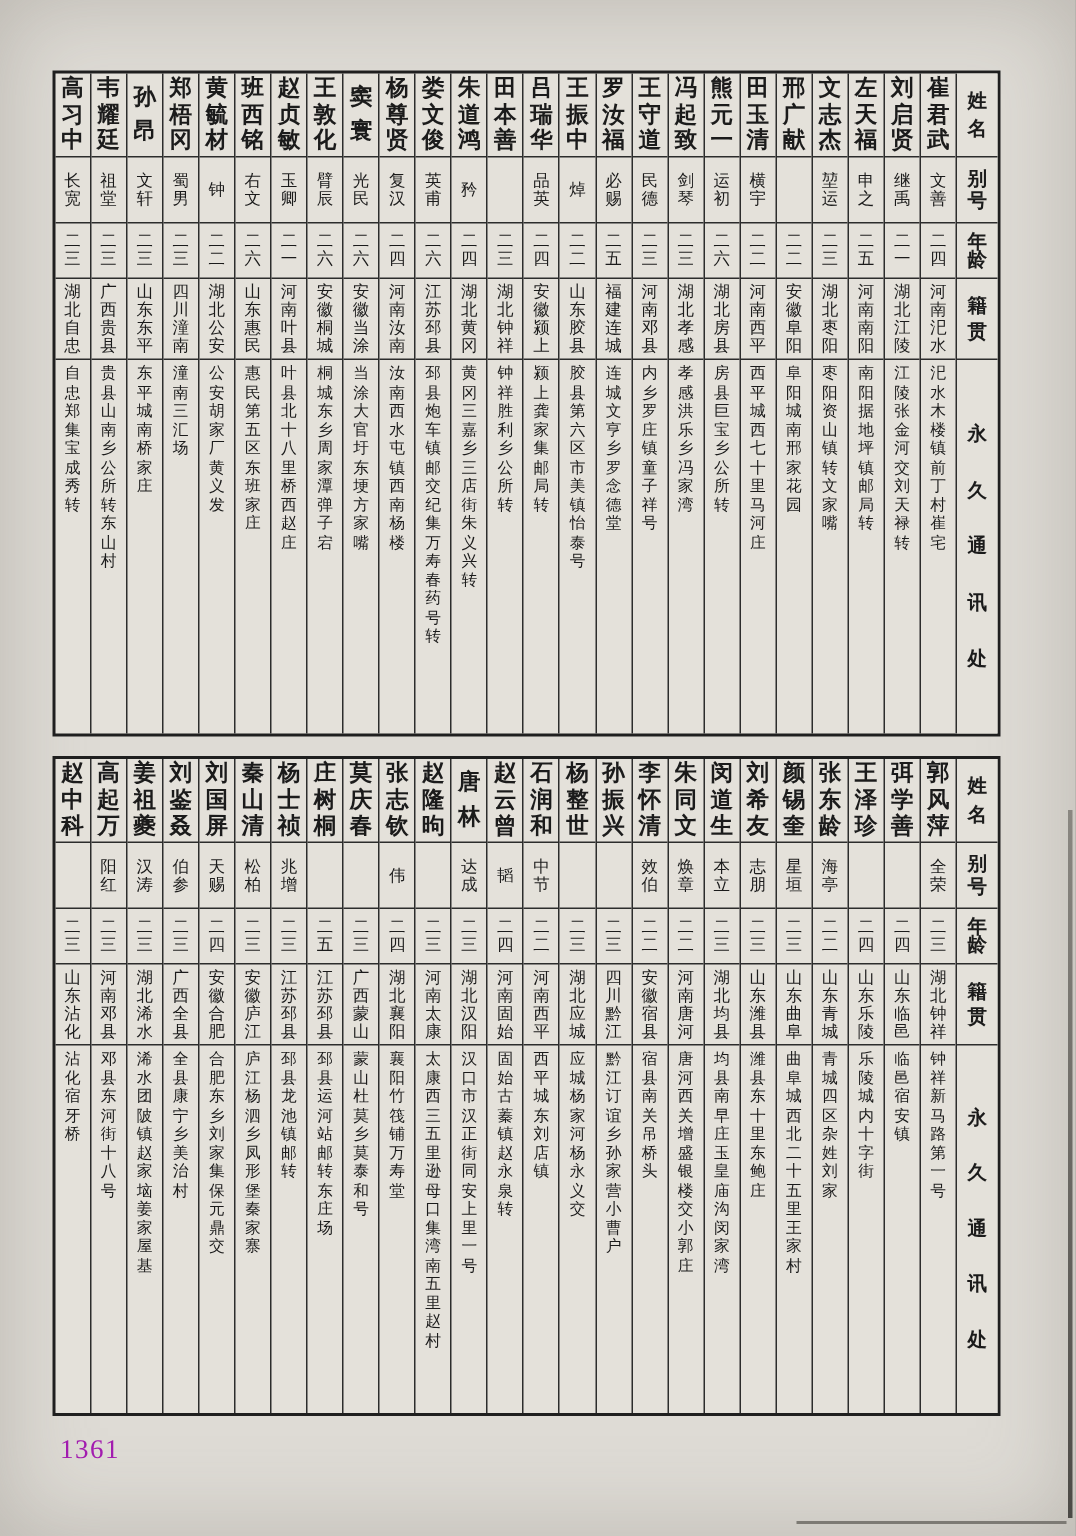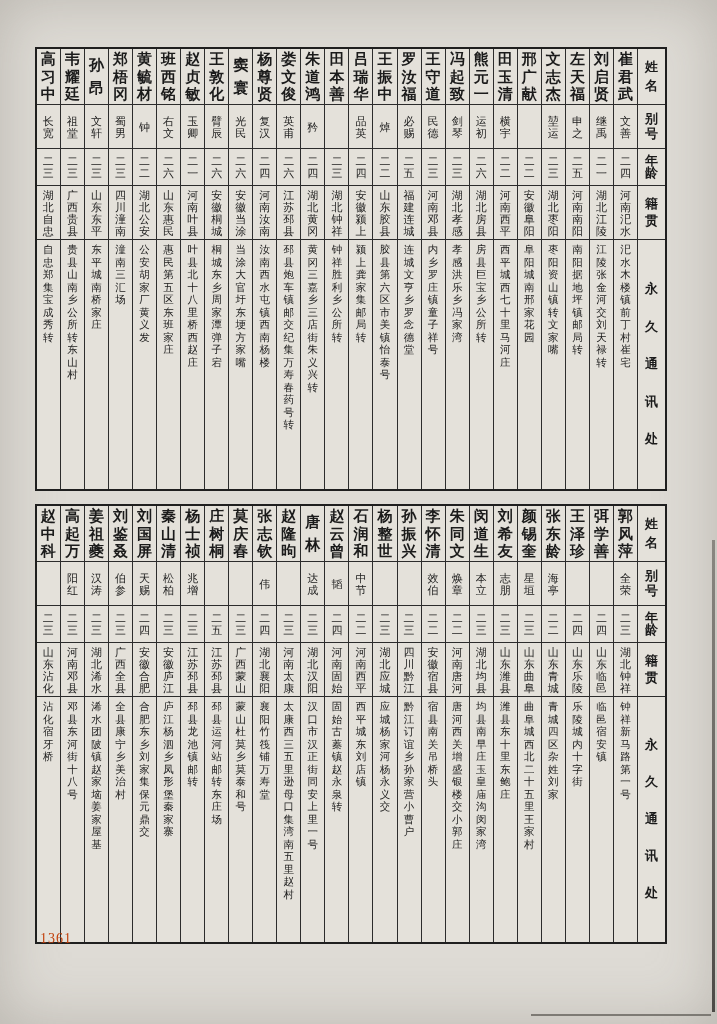--- a/index.html
+++ b/index.html
@@ -30,21 +30,21 @@
   }
   .cell-name{height:56px;justify-content:space-evenly;font-weight:700;font-size:15px;line-height:16px;}
   .cell-alias{height:44px;justify-content:center;font-size:11px;line-height:12px;}
   .cell-age{height:37px;justify-content:center;font-size:11px;line-height:12px;}
   .cell-native{height:54px;justify-content:center;font-size:11px;line-height:12px;}
   .cell-addr{flex:1 1 auto;border-bottom:none;justify-content:flex-start;padding-top:4px;font-size:10.5px;line-height:12.5px;}
   .hdr .cell{font-weight:700;}
   .hdr .cell-name,.hdr .cell-alias,.hdr .cell-age,.hdr .cell-native{font-size:13px;justify-content:space-evenly;padding:6px 0;}
   .hdr .cell-addr{justify-content:space-evenly;font-size:13px;padding:18px 0;}
   .ch{width:100%;text-align:center;}
-  #page-number{position:absolute;left:40px;top:931px;font-size:14px;letter-spacing:1px;color:#c2410c;}
+  #page-number{position:absolute;left:40px;top:956px;font-size:18px;letter-spacing:1px;color:#a21caf;}
   .scan-edge-right{position:absolute;right:2px;top:540px;width:3px;height:472px;background:linear-gradient(#8a8781,#4c4a46);}
   .scan-edge-bottom{position:absolute;right:6px;bottom:8px;width:180px;height:2px;background:#7d7a74;}
 </style>
 </head>
 <body>
 
 <div id="page">
   <div id="table-top" class="vtable">
       <div class="vcol hdr">
         <div class="cell cell-name">

